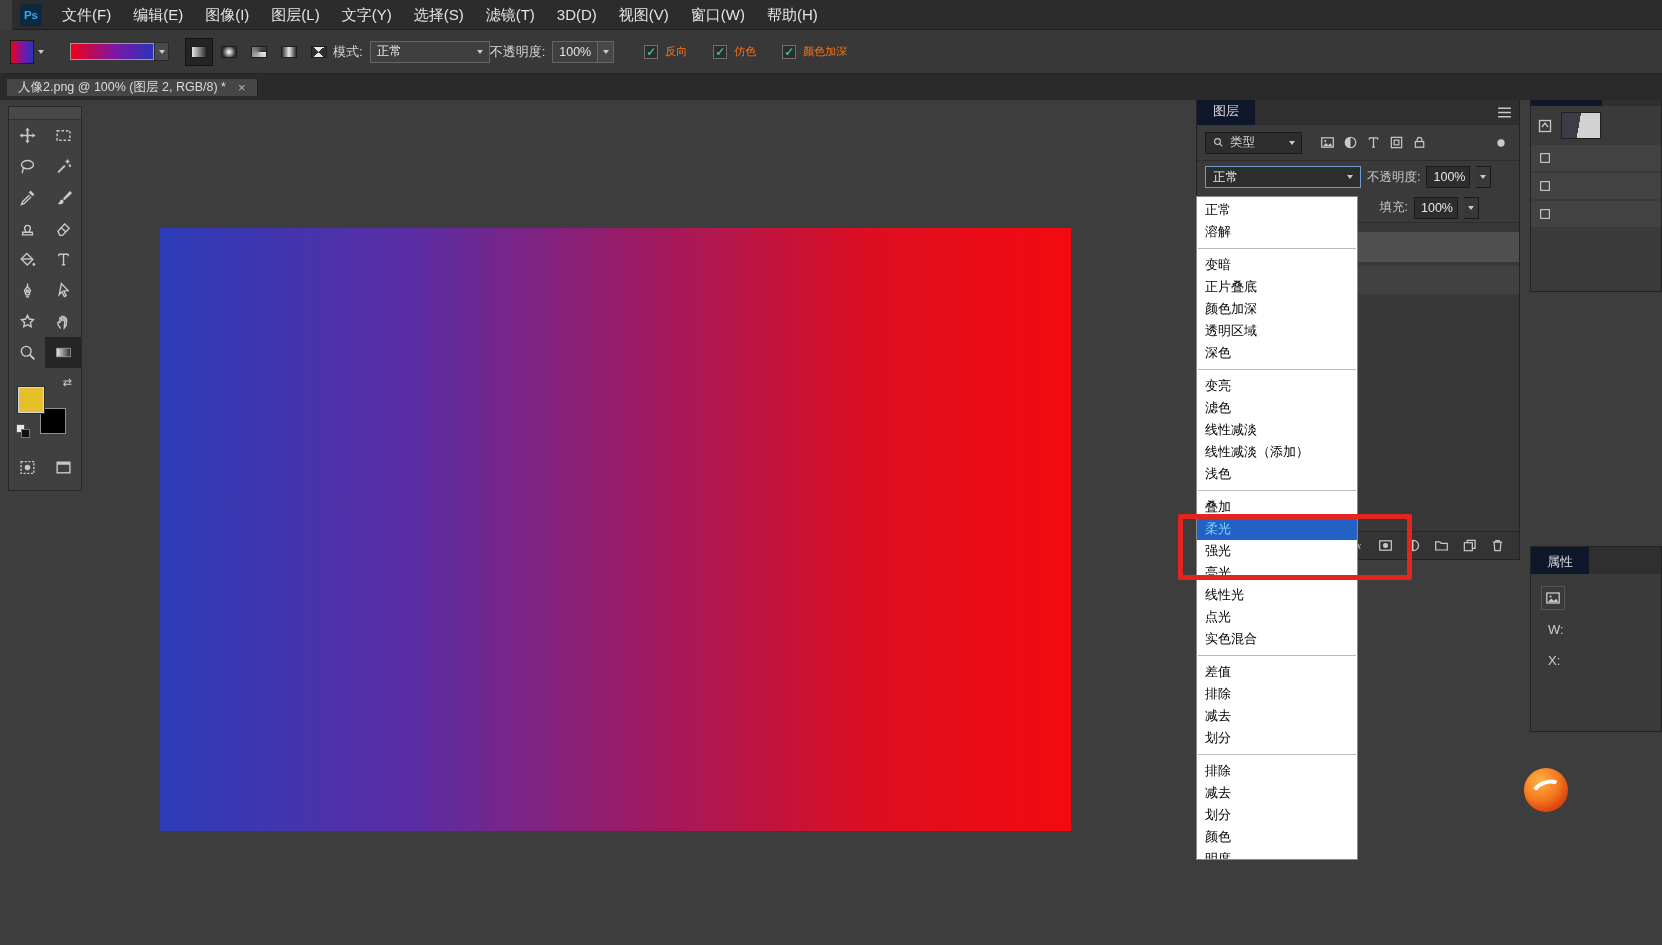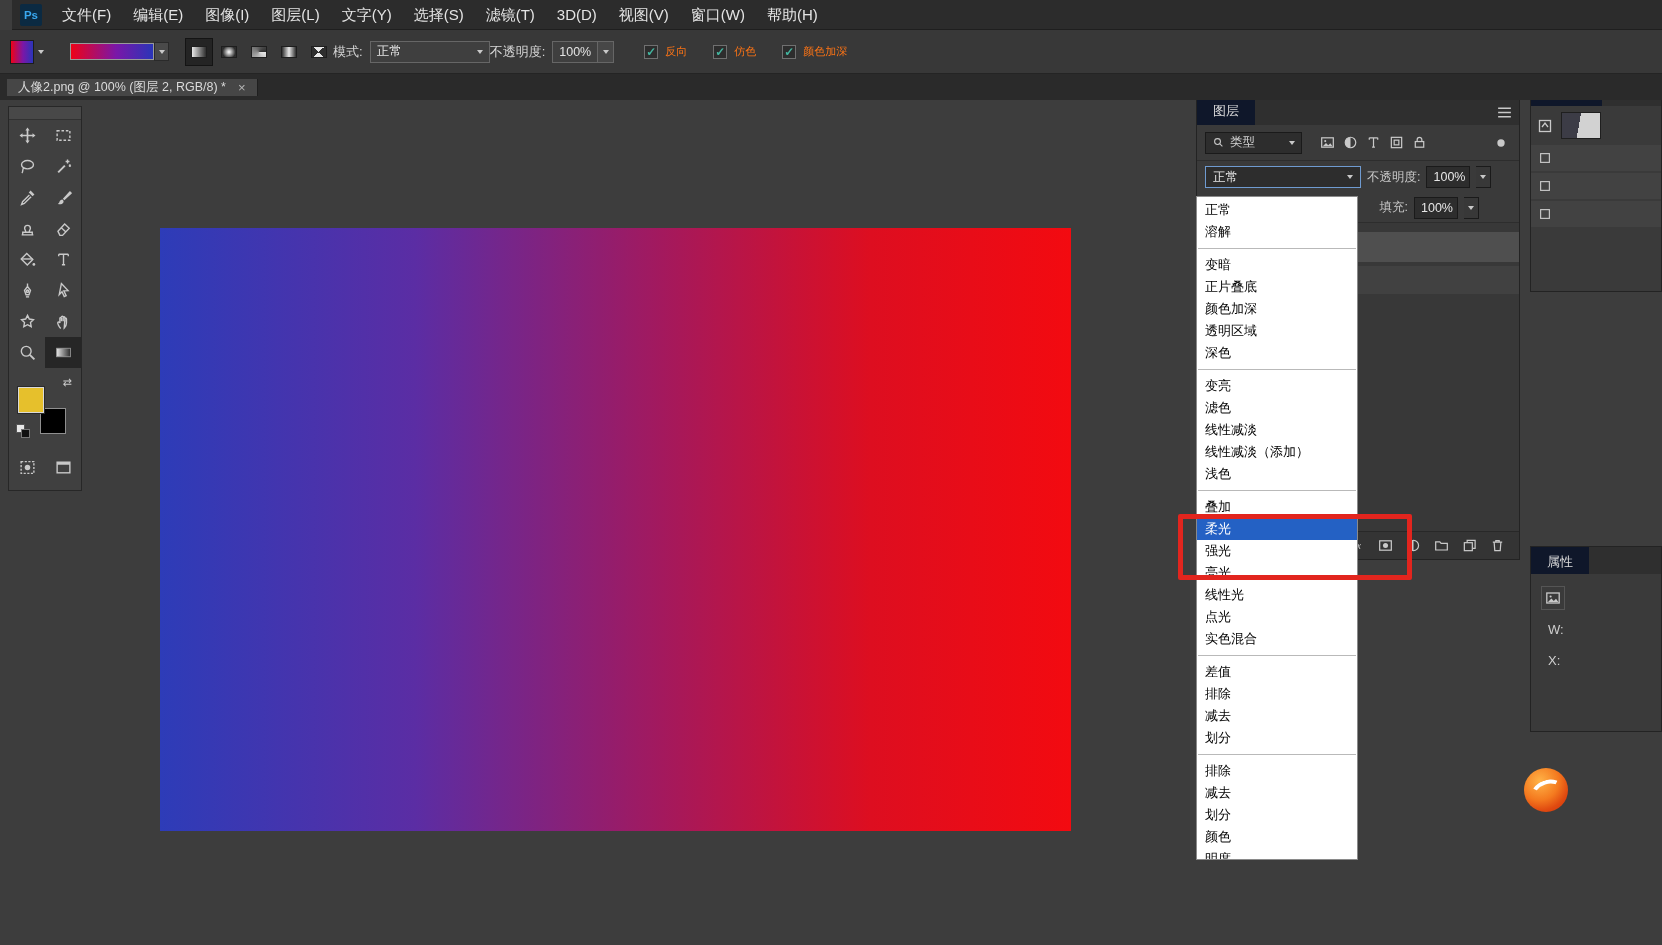--- a/index.html
+++ b/index.html
@@ -85,21 +85,21 @@
   .fill-row{height:30px;display:flex;align-items:center;justify-content:flex-end;padding:0 40px 0 8px;gap:6px;flex:0 0 auto;border-bottom:1px solid #2d2d2d}
   .layer-list{flex:1 1 auto;position:relative;background:#383838}
   .layer-row.sel{position:absolute;left:0;top:9px;width:100%;height:30px;background:#4f4f4f}
   .layer-row.dim{position:absolute;left:0;top:43px;width:100%;height:28px;background:#414141}
   .p-bottom{height:28px;background:#343434;border-top:1px solid #282828;display:flex;align-items:center;justify-content:flex-end;gap:13px;padding-right:14px;flex:0 0 auto}
   .p-bottom .ic{width:15px;height:15px}
 
   
   .dropdown{position:absolute;left:1196px;top:196px;width:162px;height:664px;background:#fff;border:1px solid #8a8a8a;z-index:50;overflow:hidden;padding-top:2px}
   .dd-item{height:22px;line-height:22px;padding-left:8px;font-size:13px;color:#000;white-space:nowrap}
-  .dd-item.selected{background:#2461c4;color:#ffffff}
+  .dd-item.selected{background:#2461c4;color:#7dd3fc}
   .dd-sep{height:0;border-top:1px solid #b9b9b9;margin:5px 1px}
 
   .red-annotation{position:absolute;left:1178px;top:514px;width:234px;height:66px;border:5px solid #e2251e;z-index:60;border-radius:2px}
 
   
   .history-panel{position:absolute;left:1530px;top:78px;width:132px;height:214px;background:#3a3a3a;border:1px solid #232323;z-index:10;overflow:hidden}
   .history-panel .p-tabs{height:27px}
   .h-row1{display:flex;align-items:center;gap:8px;padding:6px}
   .h-row1 .ic{width:16px;height:16px}
   .h-thumb{width:40px;height:27px;background:linear-gradient(100deg,#3c3c46 45%,#d2d2d2 45%);border:1px solid #1f1f1f}

